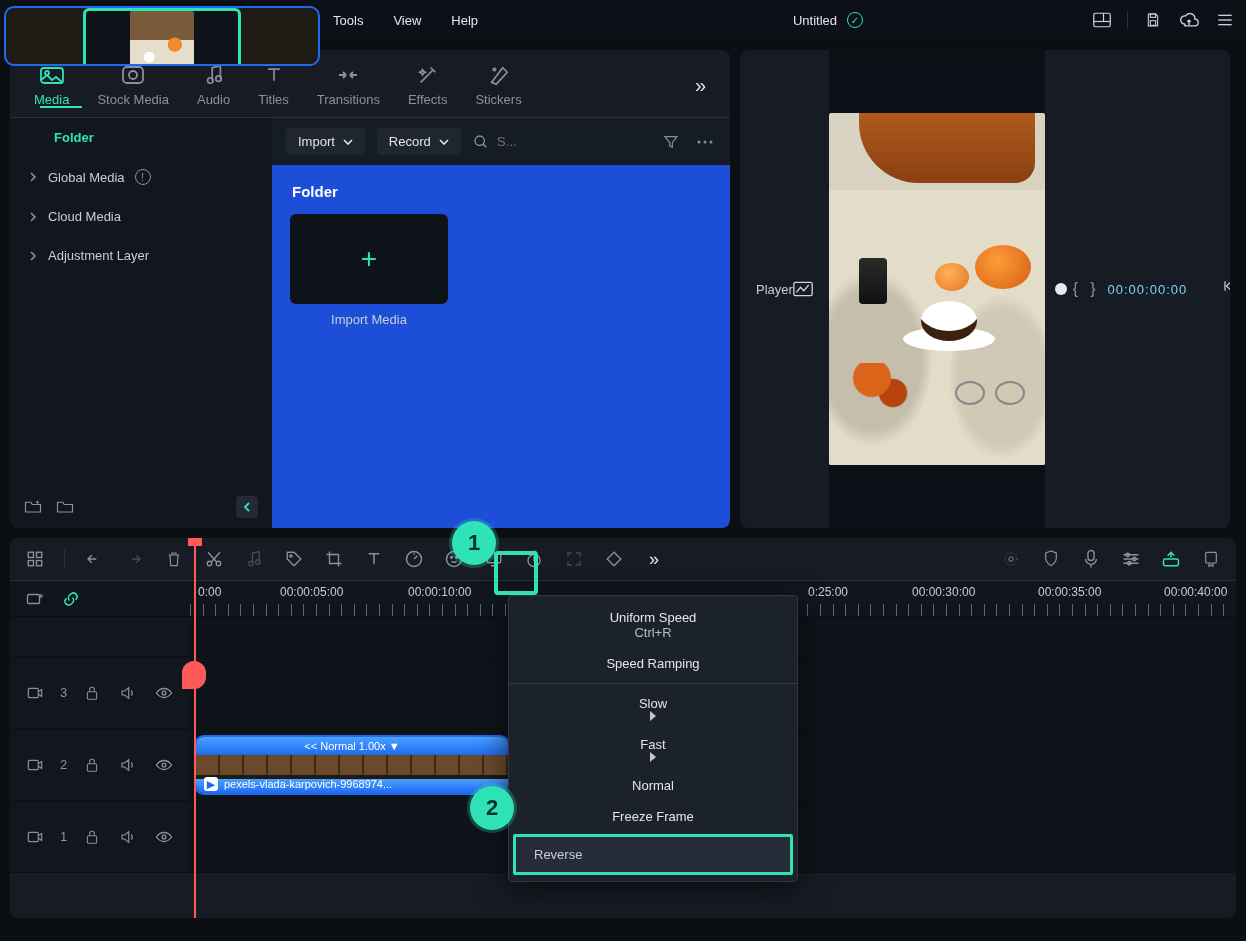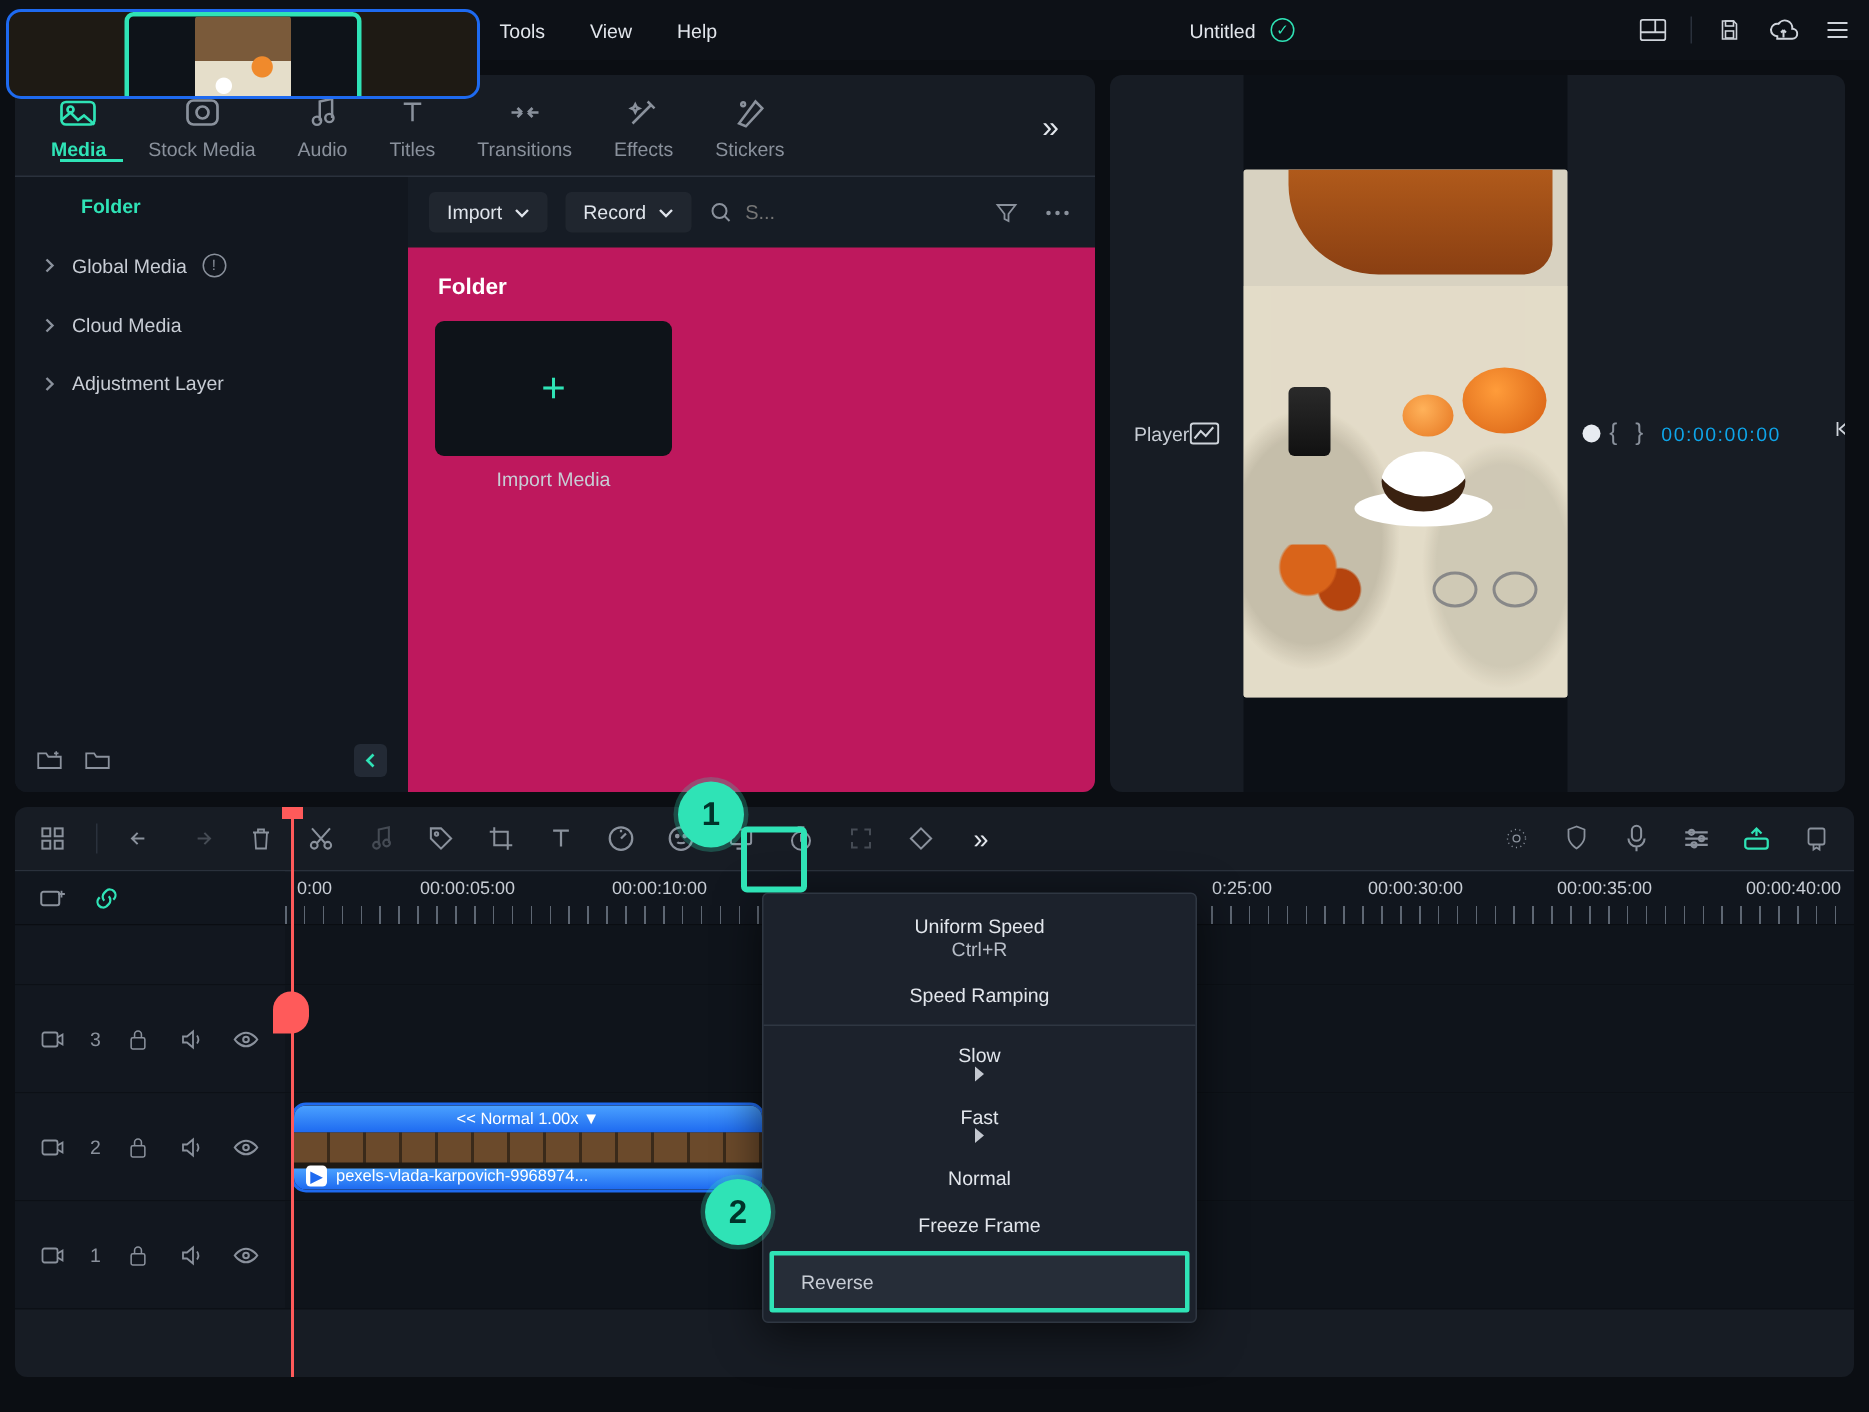--- a/index.html
+++ b/index.html
@@ -54,21 +54,21 @@
     border-radius:8px;
     display:flex;flex-direction:column;
     overflow:hidden;
   }
   .tabs{
     display:flex;align-items:flex-end;gap:28px;
     padding:14px 24px 0 24px;
     position:relative;
   }
   .tab{display:flex;flex-direction:column;align-items:center;gap:6px;color:var(--muted);font-size:13px;}
-  .tab.active{color:var(--accent);font-weight:bold;}
+  .tab.active{color:var(--accent);}
   .tab .ti{width:26px;height:22px;display:flex;align-items:center;justify-content:center;}
   .tab-underline{position:absolute;left:30px;bottom:-1px;width:42px;height:2px;background:var(--accent);}
   .tabs-more{margin-left:auto;color:#e2e6ec;font-size:20px;align-self:center;}
 
   .panel-body{display:flex;flex:1;border-top:1px solid var(--border);margin-top:10px;}
   .sidebar{
     width:262px;background:#12171f;display:flex;flex-direction:column;
   }
   .side-item{
     display:flex;align-items:center;gap:10px;
@@ -78,21 +78,21 @@
   .side-item.header{background:#232a35;margin:8px;font-weight:600;}
   .side-item.header .chev{transform:rotate(90deg);}
   .side-item.sub{padding-left:44px;color:var(--accent);font-weight:600;}
   .side-item .chev{color:var(--muted);transform:rotate(0deg);}
   .side-item .info{width:16px;height:16px;border:1.3px solid var(--muted);border-radius:50%;display:inline-flex;align-items:center;justify-content:center;font-size:10px;color:var(--muted);}
   .sidebar-footer{margin-top:auto;display:flex;align-items:center;gap:14px;padding:10px 14px;}
   .sidebar-footer .sq{width:18px;height:18px;color:var(--muted);}
   .sidebar-footer .back{margin-left:auto;width:22px;height:22px;border-radius:4px;background:#232a35;display:flex;align-items:center;justify-content:center;color:var(--accent);}
 
   .browser{
-    flex:1;display:flex;flex-direction:column;background:#be185d;
+    flex:1;display:flex;flex-direction:column;background:#1d4ed8;
   }
   .browser-toolbar{
     display:flex;align-items:center;gap:12px;padding:10px 14px;background:#161c25;
   }
   .drop{display:flex;align-items:center;gap:8px;background:#20262f;border-radius:4px;padding:6px 12px;color:#dfe4eb;}
   .search{display:flex;align-items:center;gap:6px;color:var(--muted);}
   .search input{background:transparent;border:none;outline:none;color:var(--text);width:28px;}
   .tool-icn{color:var(--muted);width:22px;height:22px;display:flex;align-items:center;justify-content:center;}
   .browser-body{padding:12px 18px;}
   .folder-title{font-weight:700;color:#fff;font-size:15px;margin:6px 0 14px 2px;}
@@ -142,21 +142,21 @@
   .stage-img .plate{position:absolute;left:74px;top:214px;width:92px;height:24px;border-radius:50%;background:#fff;}
   .stage-img .leaves{position:absolute;left:22px;top:250px;width:70px;height:50px;background:radial-gradient(circle at 30% 30%,#d9641a 0 30%,transparent 33%),radial-gradient(circle at 60% 60%,#b5440e 0 26%,transparent 29%);}
   .stage-img .glasses{position:absolute;right:20px;bottom:60px;width:70px;height:24px;}
   .stage-img .glasses::before,.stage-img .glasses::after{content:"";position:absolute;top:0;width:26px;height:20px;border:2px solid #888;border-radius:50%;}
   .stage-img .glasses::before{left:0;} .stage-img .glasses::after{right:0;}
 
   .player-scrub{display:flex;align-items:center;gap:12px;padding:8px 16px;}
   .scrub-track{flex:1;height:4px;background:#2a313c;border-radius:2px;position:relative;}
   .scrub-thumb{position:absolute;left:0;top:50%;transform:translate(-50%,-50%);width:12px;height:12px;border-radius:50%;background:#e7ebf1;}
   .brace{color:var(--muted);font-size:16px;}
-  .timecode{color:#0ea5e9;font-variant-numeric:tabular-nums;letter-spacing:1px;}
+  .timecode{color:#7dd3fc;font-variant-numeric:tabular-nums;letter-spacing:1px;}
 
   .player-controls{display:flex;align-items:center;gap:18px;padding:6px 16px 12px;}
   .pc{width:22px;height:22px;color:#cfd4db;display:flex;align-items:center;justify-content:center;}
   .quality{display:flex;align-items:center;gap:6px;color:#e2e6ec;margin-left:6px;}
   .player-controls .right{margin-left:auto;display:flex;align-items:center;gap:18px;}
 
   
   .timeline{
     margin:0 10px 10px;
     background:var(--panel);border-radius:8px;

